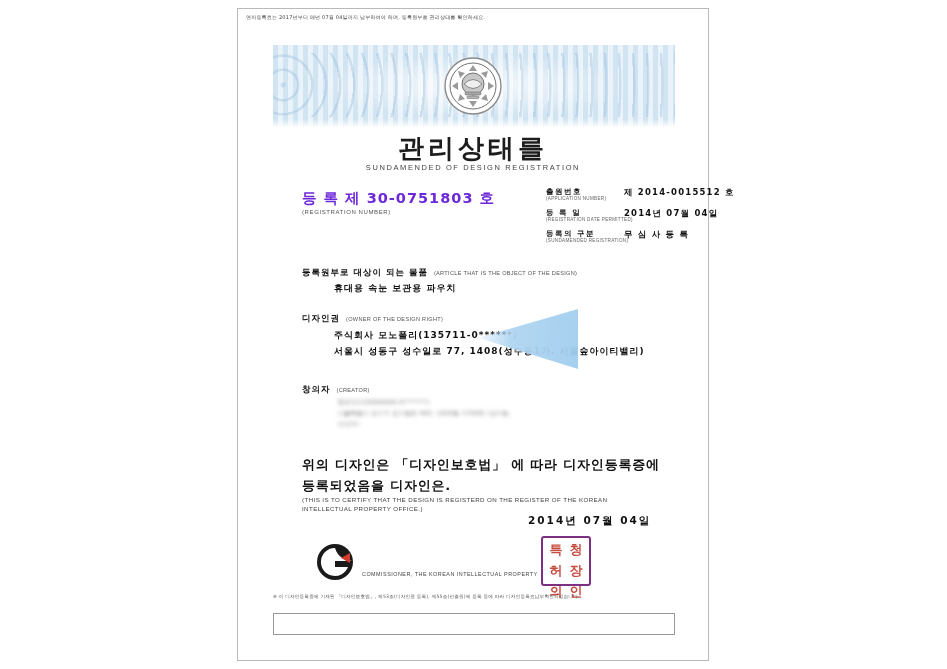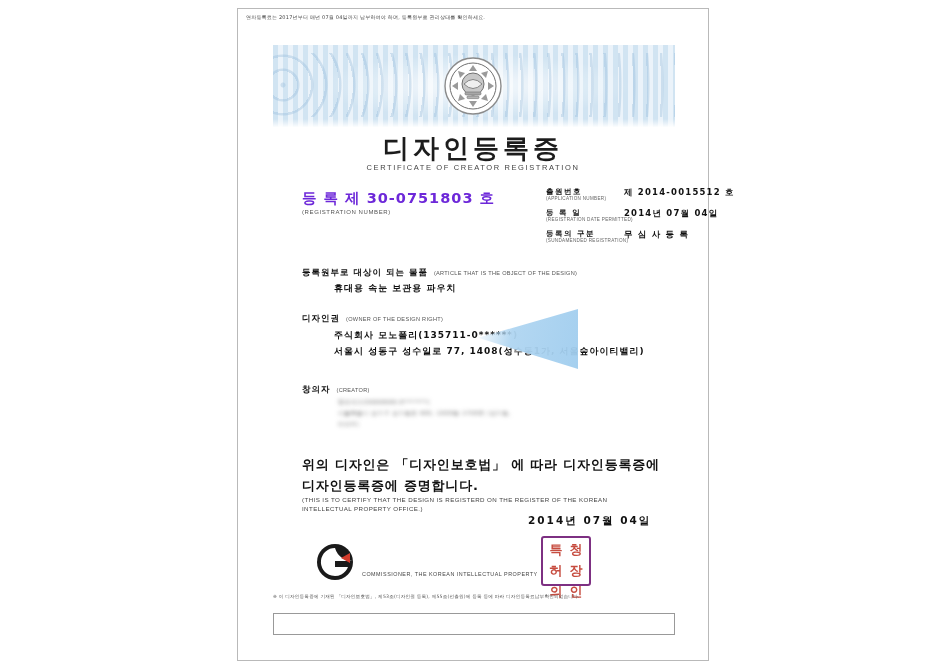--- a/index.html
+++ b/index.html
@@ -368,22 +368,22 @@
         <path d="M46 16 l-7 2 5 5 z"></path>
         <path d="M16 46 l7 -2 -5 -5 z"></path>
         <path d="M46 46 l-7 -2 5 -5 z"></path>
       </g>
       <circle cx="31" cy="29" r="11" fill="#c8c8c8" stroke="#707070" stroke-width="1"></circle>
       <path d="M22 29 q9 -9 18 0 q-9 9 -18 0 z" fill="#efefef" stroke="#6d6d6d" stroke-width="0.8"></path>
       <rect x="23" y="37" width="16" height="3" rx="1.2" fill="#a8a8a8" stroke="#6d6d6d" stroke-width="0.6"></rect>
       <rect x="25" y="41" width="12" height="2.6" rx="1.1" fill="#b5b5b5" stroke="#6d6d6d" stroke-width="0.6"></rect>
     </svg>
 
-    <div class="title-kr">디자인등록증</div>
-    <div class="title-en">CERTIFICATE OF CREATOR REGISTRATION</div>
+    <div class="title-kr">관리상태를</div>
+    <div class="title-en">SUNDAMENDED OF DESIGN REGISTRATION</div>
 
     <div class="reg-line">등  록  제 30-0751803 호</div>
     <div class="reg-sub">(REGISTRATION NUMBER)</div>
 
     <div class="meta">
       <div class="meta-row">
         <span class="meta-kr">출원번호</span>
         <span class="meta-en">(APPLICATION NUMBER)</span>
         <span class="meta-val">제 2014-0015512 호</span>
       </div>
@@ -413,21 +413,21 @@
     <div class="wedge"></div>
 
     <div class="sec-label" id="creator-label">
       <span>창의자</span><span class="en">(CREATOR)</span>
     </div>
     <div class="blurred" id="creator-b1">창작자(135888888-0*******)</div>
     <div class="blurred" id="creator-b2">서울특별시 성수구 성수동로 480, 1008동 1708호 (성수동,</div>
     <div class="blurred" id="creator-b3">아파트)</div>
 
     <div id="cert-line1">위의 디자인은 「디자인보호법」 에 따라 디자인등록증에</div>
-    <div id="cert-line2">디자인등록증에 증명합니다.</div>
+    <div id="cert-line2">등록되었음을 디자인은.</div>
     <div id="cert-en1">(THIS IS TO CERTIFY THAT THE DESIGN IS REGISTERD ON THE REGISTER OF THE KOREAN</div>
     <div id="cert-en2">INTELLECTUAL PROPERTY OFFICE.)</div>
     <div id="issue-date">2014년  07월  04일</div>
 
     <svg class="kipo-logo" viewBox="0 0 40 40">
       <circle cx="20" cy="20" r="18" fill="#1a1a1a"></circle>
       <path d="M20 6 a14 14 0 1 0 13 19 l-13 0 0 -6 19 0 a18 18 0 0 1 -19 -13 z" fill="#ffffff"></path>
       <path d="M26 16 l9 -5 0 10 z" fill="#d23c2c"></path>
     </svg>
     <div id="commissioner-en">COMMISSIONER, THE KOREAN INTELLECTUAL PROPERTY</div>

